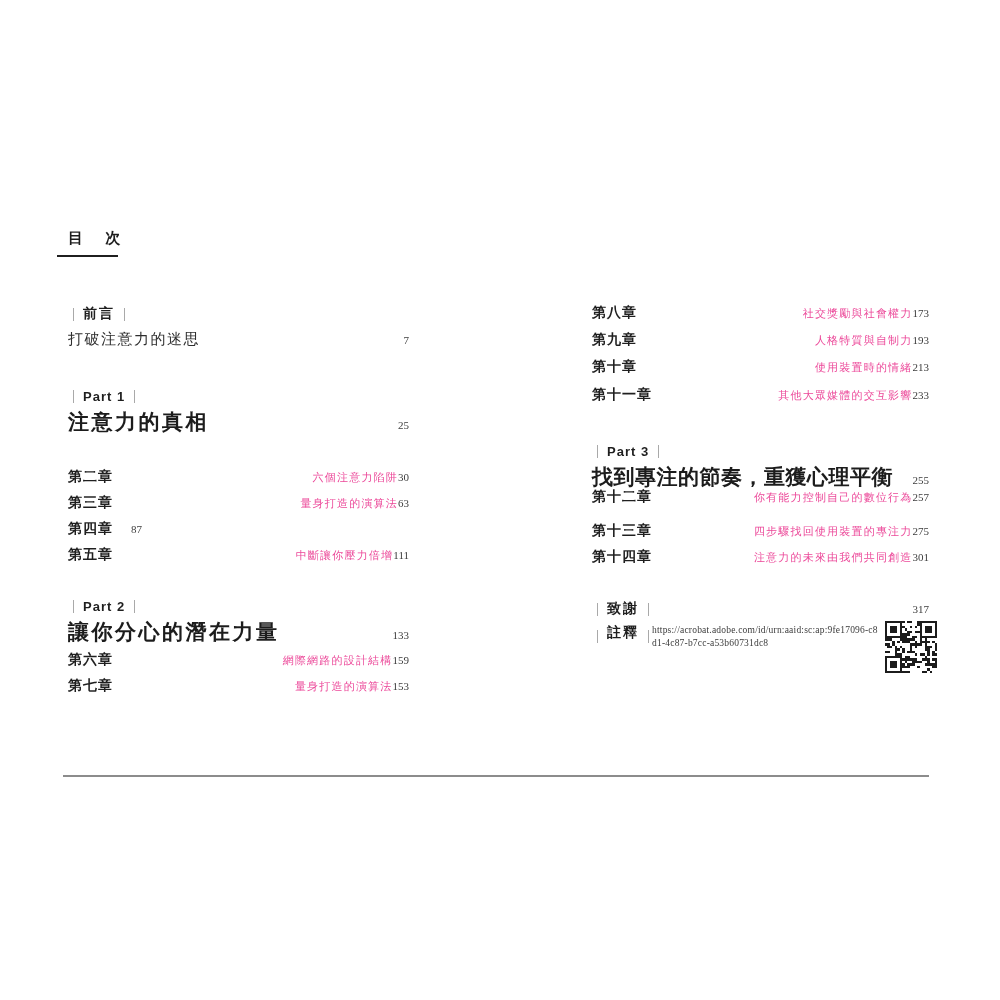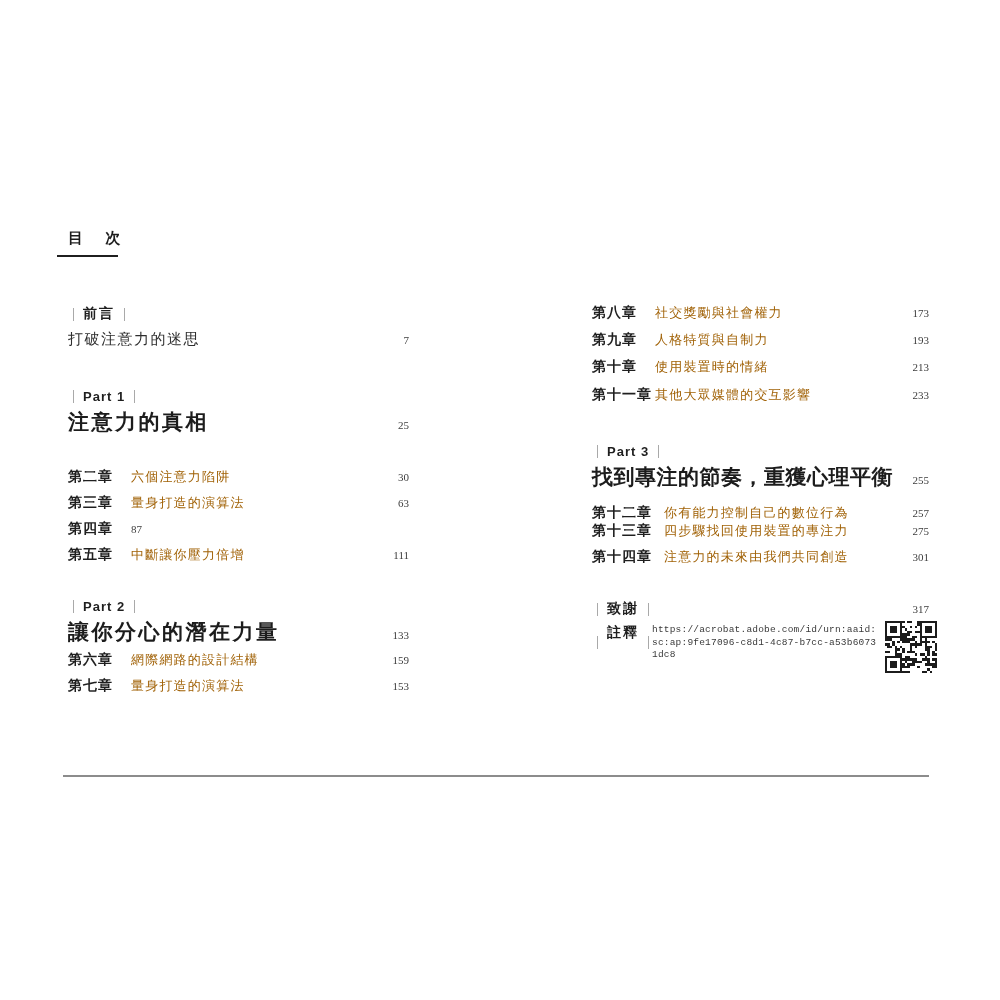--- a/index.html
+++ b/index.html
@@ -33,30 +33,30 @@
   }
 
   .part-title-row .ptitle {
     font-weight:700; font-size:21px; letter-spacing:2.5px; color:#1c1c1c; flex:1;
   }
   .preface-title { font-size:15px; letter-spacing:1.5px; color:#2e2e2e; flex:1; }
 
   .chap .chno {
     font-weight:700; font-size:14px; color:#1f1f1f; width:63px; flex:none; letter-spacing:1px;
   }
-  .chap .chtitle { font-size:13px; letter-spacing:1.2px; color:#a16207; flex:1; }
+  .chap .chtitle { font-size:11px; letter-spacing:1.2px; color:#ec4899; flex:1;text-align:right; }
 
   .pagenum { font-size:11px; color:#3d3d3d; flex:none; }
 
   
   .ack-spacer { flex:1; }
   .notes-row { align-items:flex-start; }
   .notes-url {
     font-size:9.5px; color:#3a3a3a; width:228px; margin-left:3px;
-    line-height:12.5px; word-break:break-all; letter-spacing:0.2px;font-family:Liberation Mono, monospace;
+    line-height:12.5px; word-break:break-all; letter-spacing:0.2px;
   }
 
   
   .qr {
     position:absolute; left:885px; top:621px; width:52px; height:52px;
     display:grid; grid-template-rows:repeat(21,1fr); grid-template-columns:repeat(21,1fr);
     background:#fff;
   }
   .qr i { background:#1c1c1c; }
 
@@ -158,21 +158,21 @@
   <div class="row col-r tag-row part-tag" style="top:444px">
     <span class="bar"></span>
     <span class="tag-text">Part 3</span>
     <span class="bar"></span>
   </div>
   <div class="row col-r part-title-row" style="top:463px">
     <span class="ptitle" style="letter-spacing:0.5px">找到專注的節奏，重獲心理平衡</span>
     <span class="pagenum">255</span>
   </div>
 
-  <div class="row col-r chap" style="top:504px">
+  <div class="row col-r chap" style="top:488px">
     <span class="chno" style="width:72px">第十二章</span>
     <span class="chtitle">你有能力控制自己的數位行為</span>
     <span class="pagenum">257</span>
   </div>
   <div class="row col-r chap" style="top:522px">
     <span class="chno" style="width:72px">第十三章</span>
     <span class="chtitle">四步驟找回使用裝置的專注力</span>
     <span class="pagenum">275</span>
   </div>
   <div class="row col-r chap" style="top:548px">

